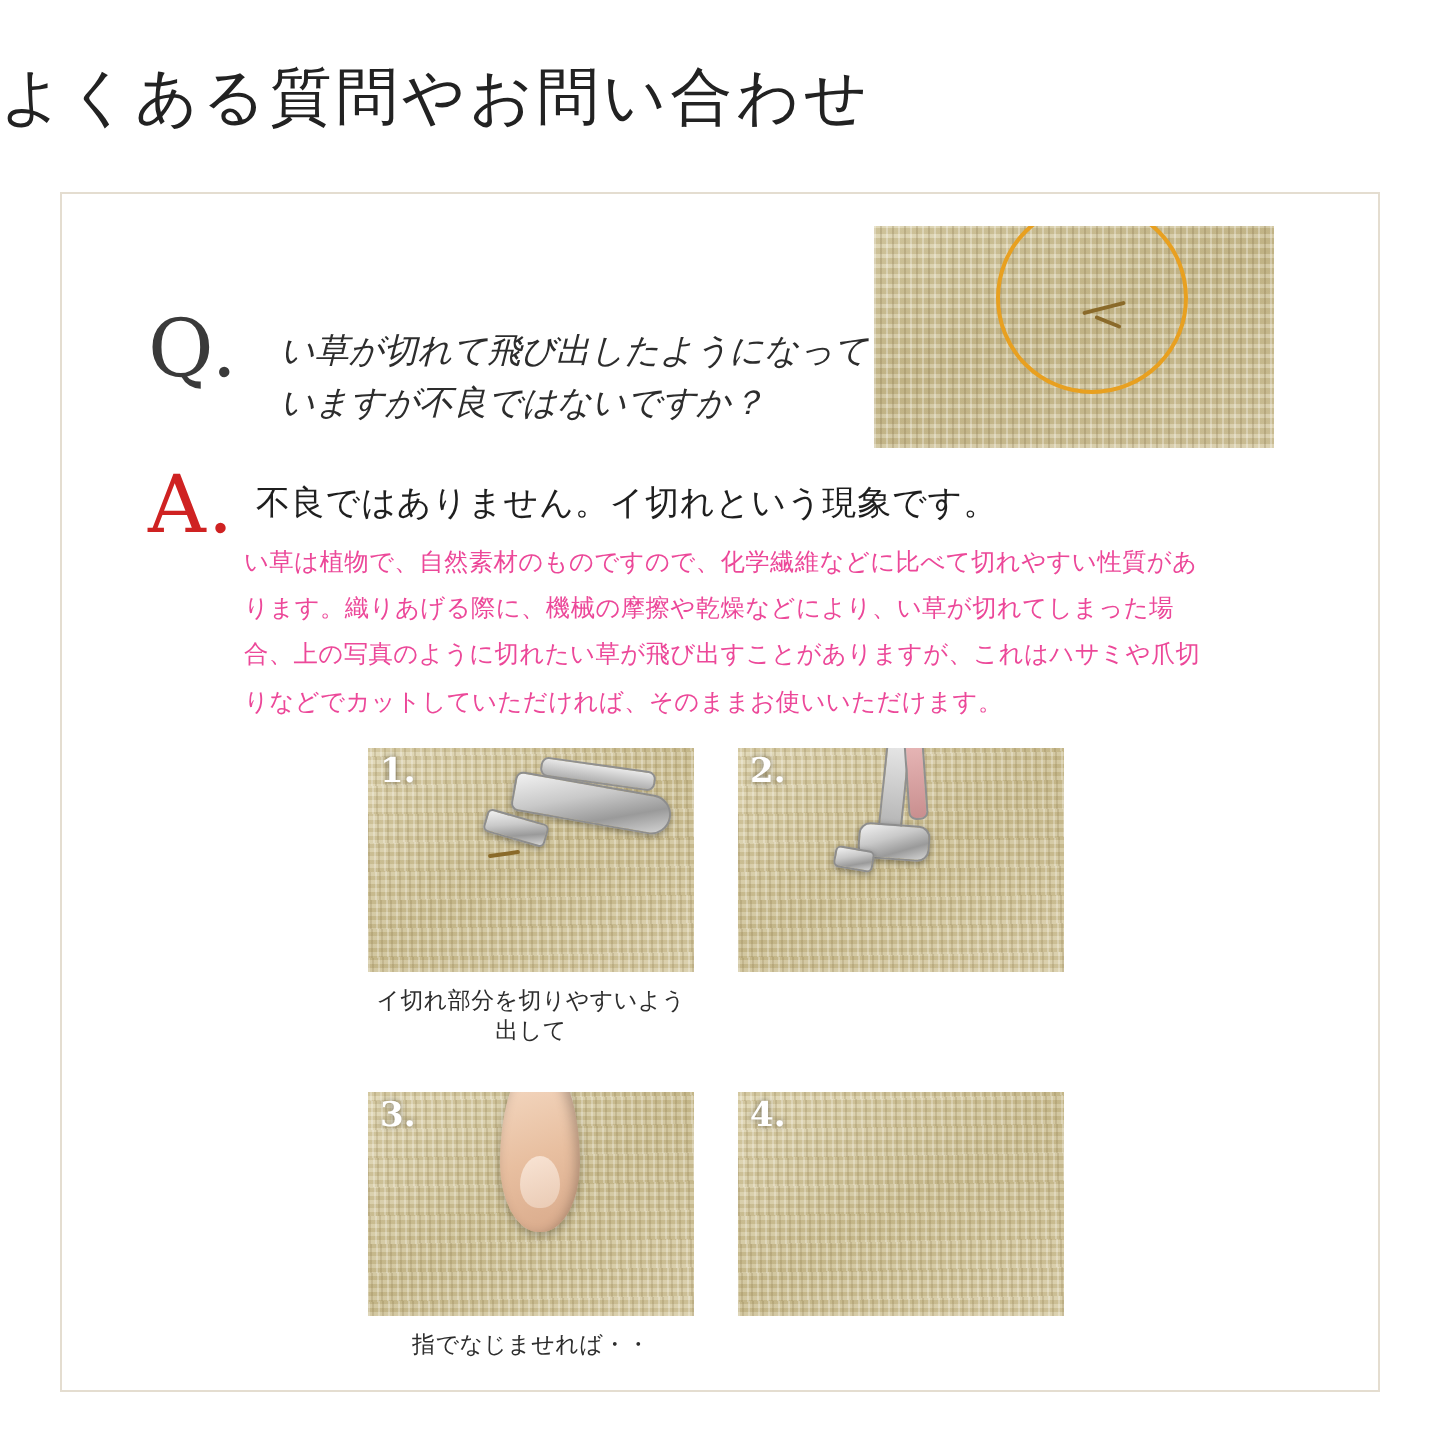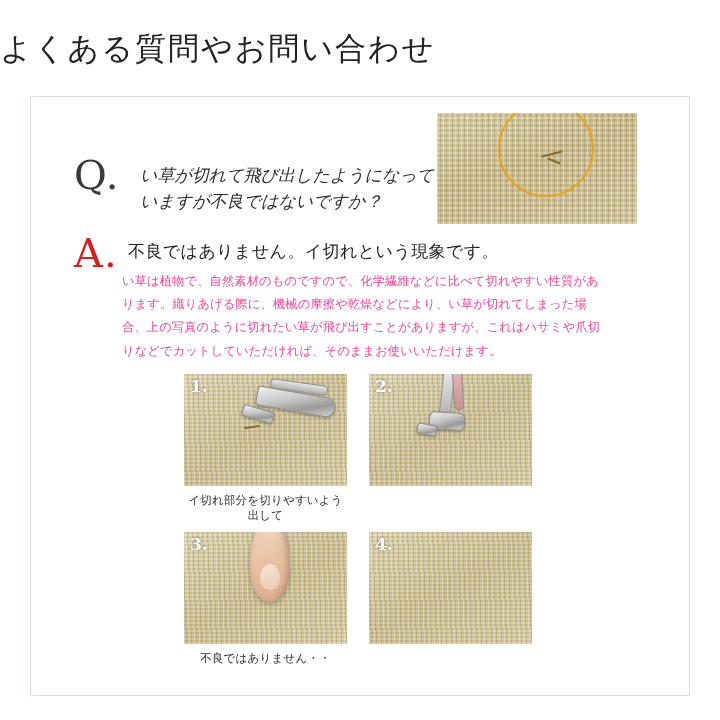--- a/index.html
+++ b/index.html
@@ -186,21 +186,21 @@
     color: #ffffff;
     text-shadow: 0 0 3px rgba(0,0,0,0.45);
     z-index: 4;
     font-family: "DejaVu Serif", "Liberation Serif", serif;
   }
   .step-cap {
     font-size: 11.5px;
     color: #2d2d2d;
     text-align: center;
     padding-top: 7px;
-    padding-bottom: 9px;
+    padding-bottom: 23px;
     letter-spacing: 0.2px;
   }
   
   .clip-body {
     position: absolute;
     background: linear-gradient(160deg, #f2f2f2 0%, #c9c9c9 40%, #9a9a9a 70%, #d8d8d8 100%);
     border: 1px solid #8d8d8d;
     box-shadow: 0 1px 3px rgba(0,0,0,0.35);
   }
   .clip-lever {
@@ -275,21 +275,21 @@
 
     <div class="step-row">
 
       <div class="step">
         <div class="step-photo">
           <div class="tatami fine"></div>
           <div class="finger" style="left:66px; top:-16px; width:40px; height:86px;"></div>
           <div class="nail" style="left:76px; top:32px; width:20px; height:26px;"></div>
           <div class="step-num">3.</div>
         </div>
-        <div class="step-cap">不良ではありません・・</div>
+        <div class="step-cap">指でなじませれば・・</div>
       </div>
 
       <div class="step">
         <div class="step-photo">
           <div class="tatami fine"></div>
           <div class="step-num">4.</div>
         </div>
       </div>
 
     </div>

